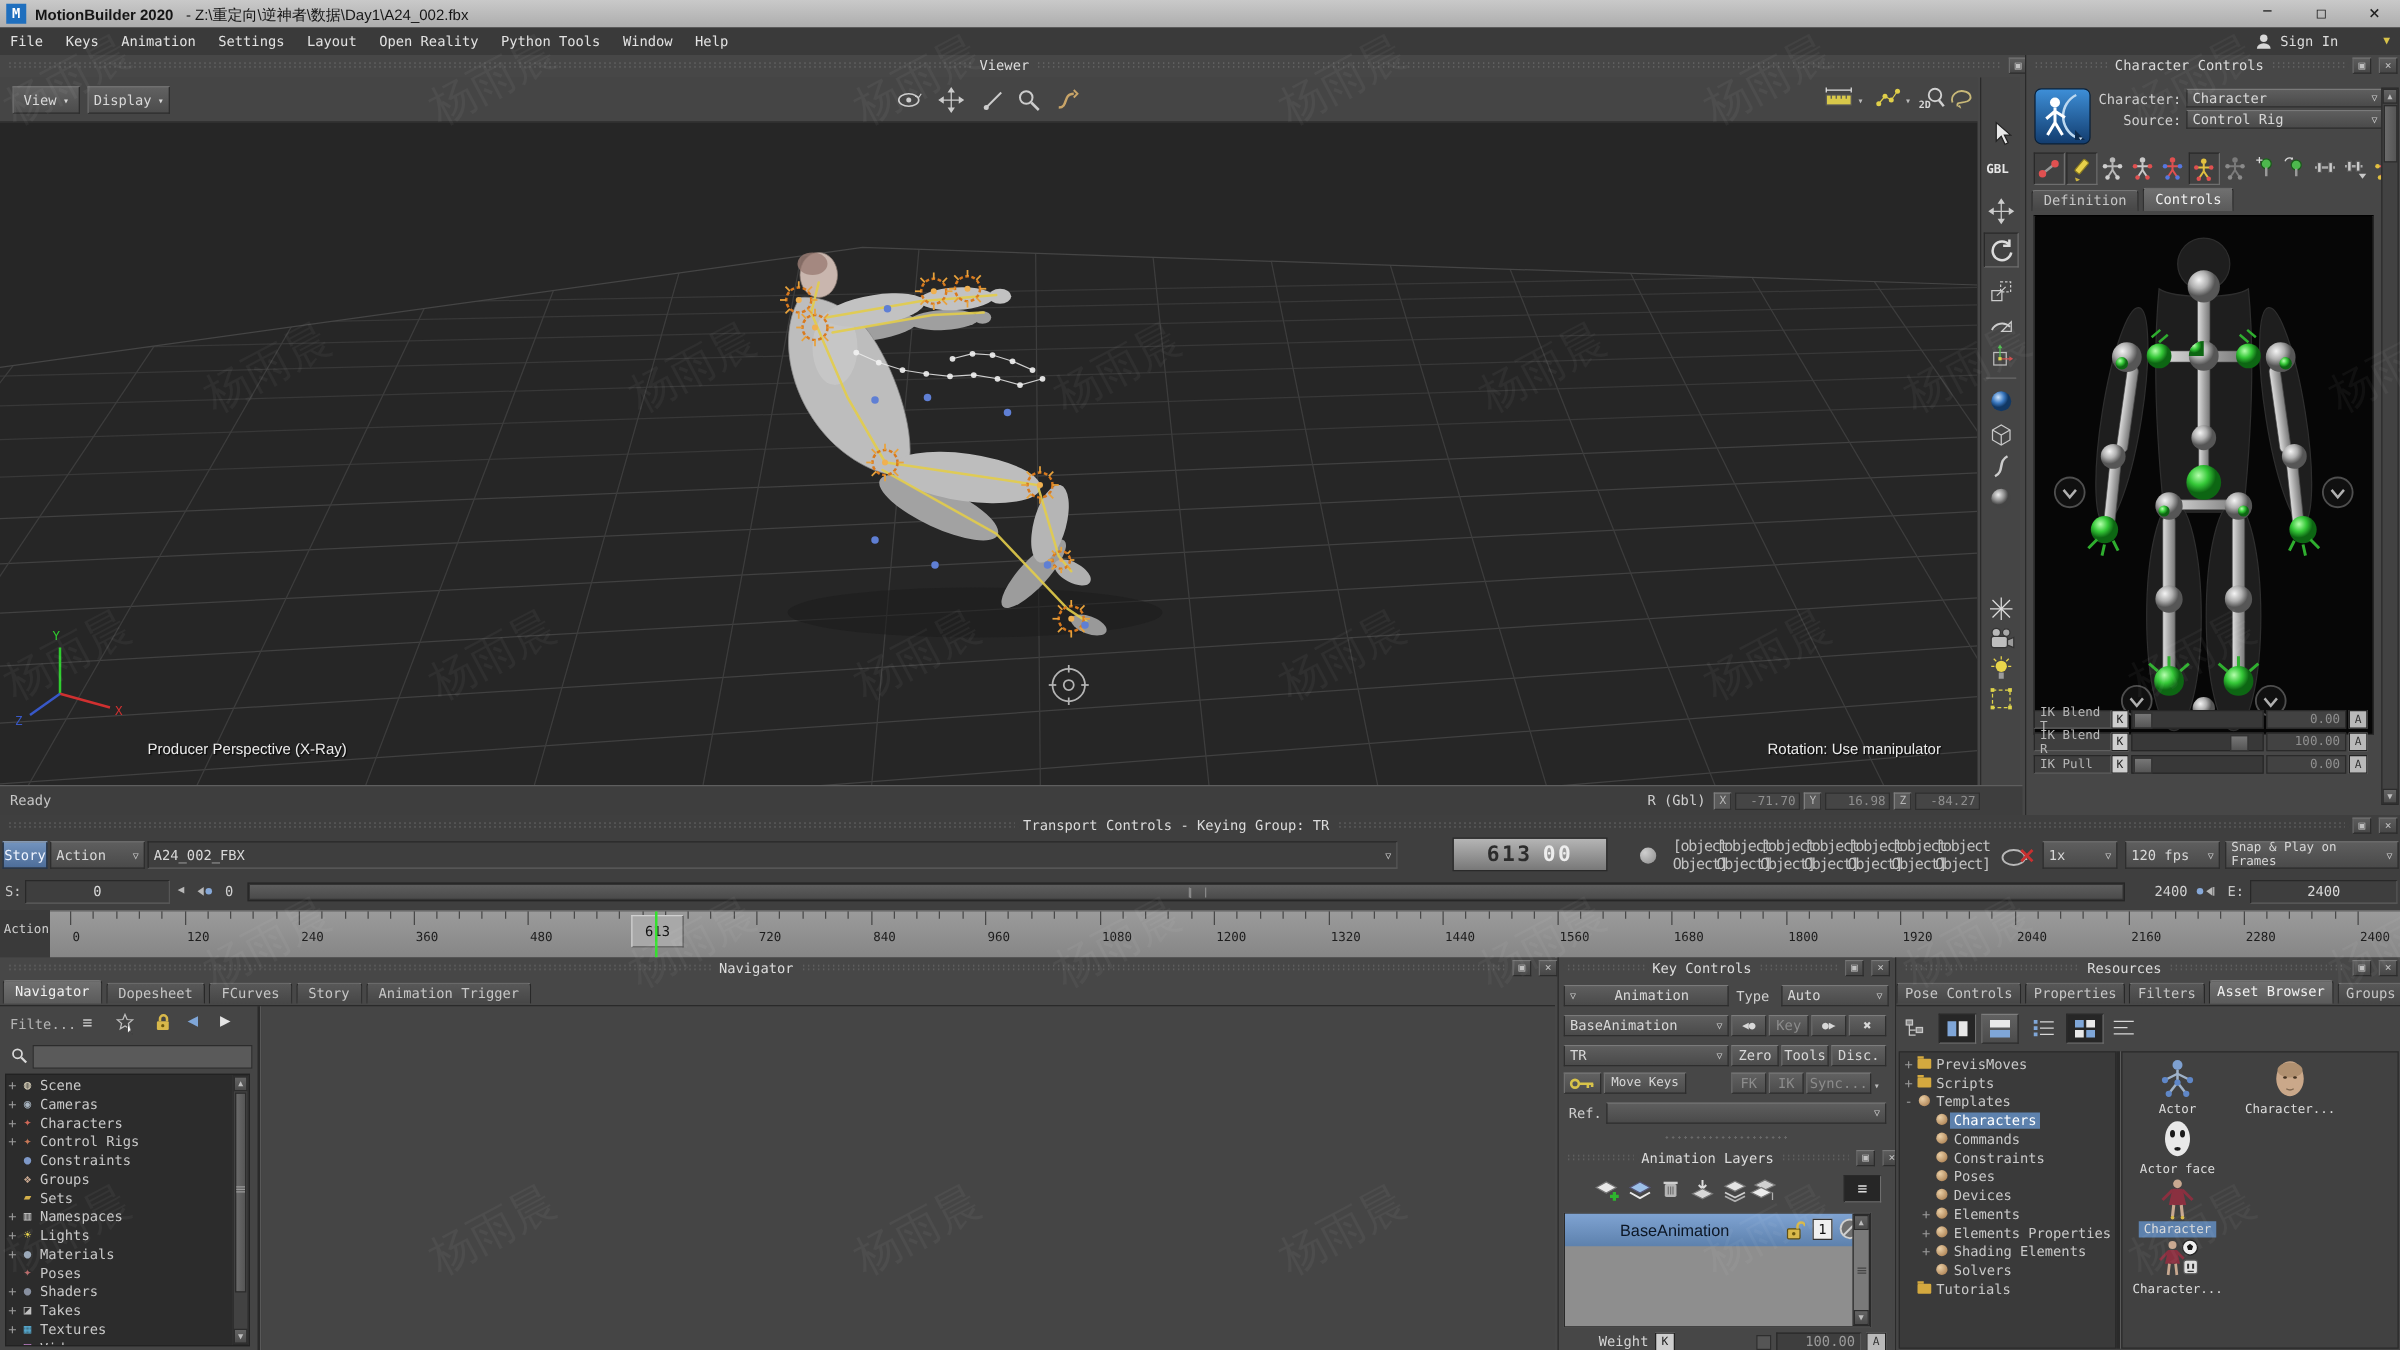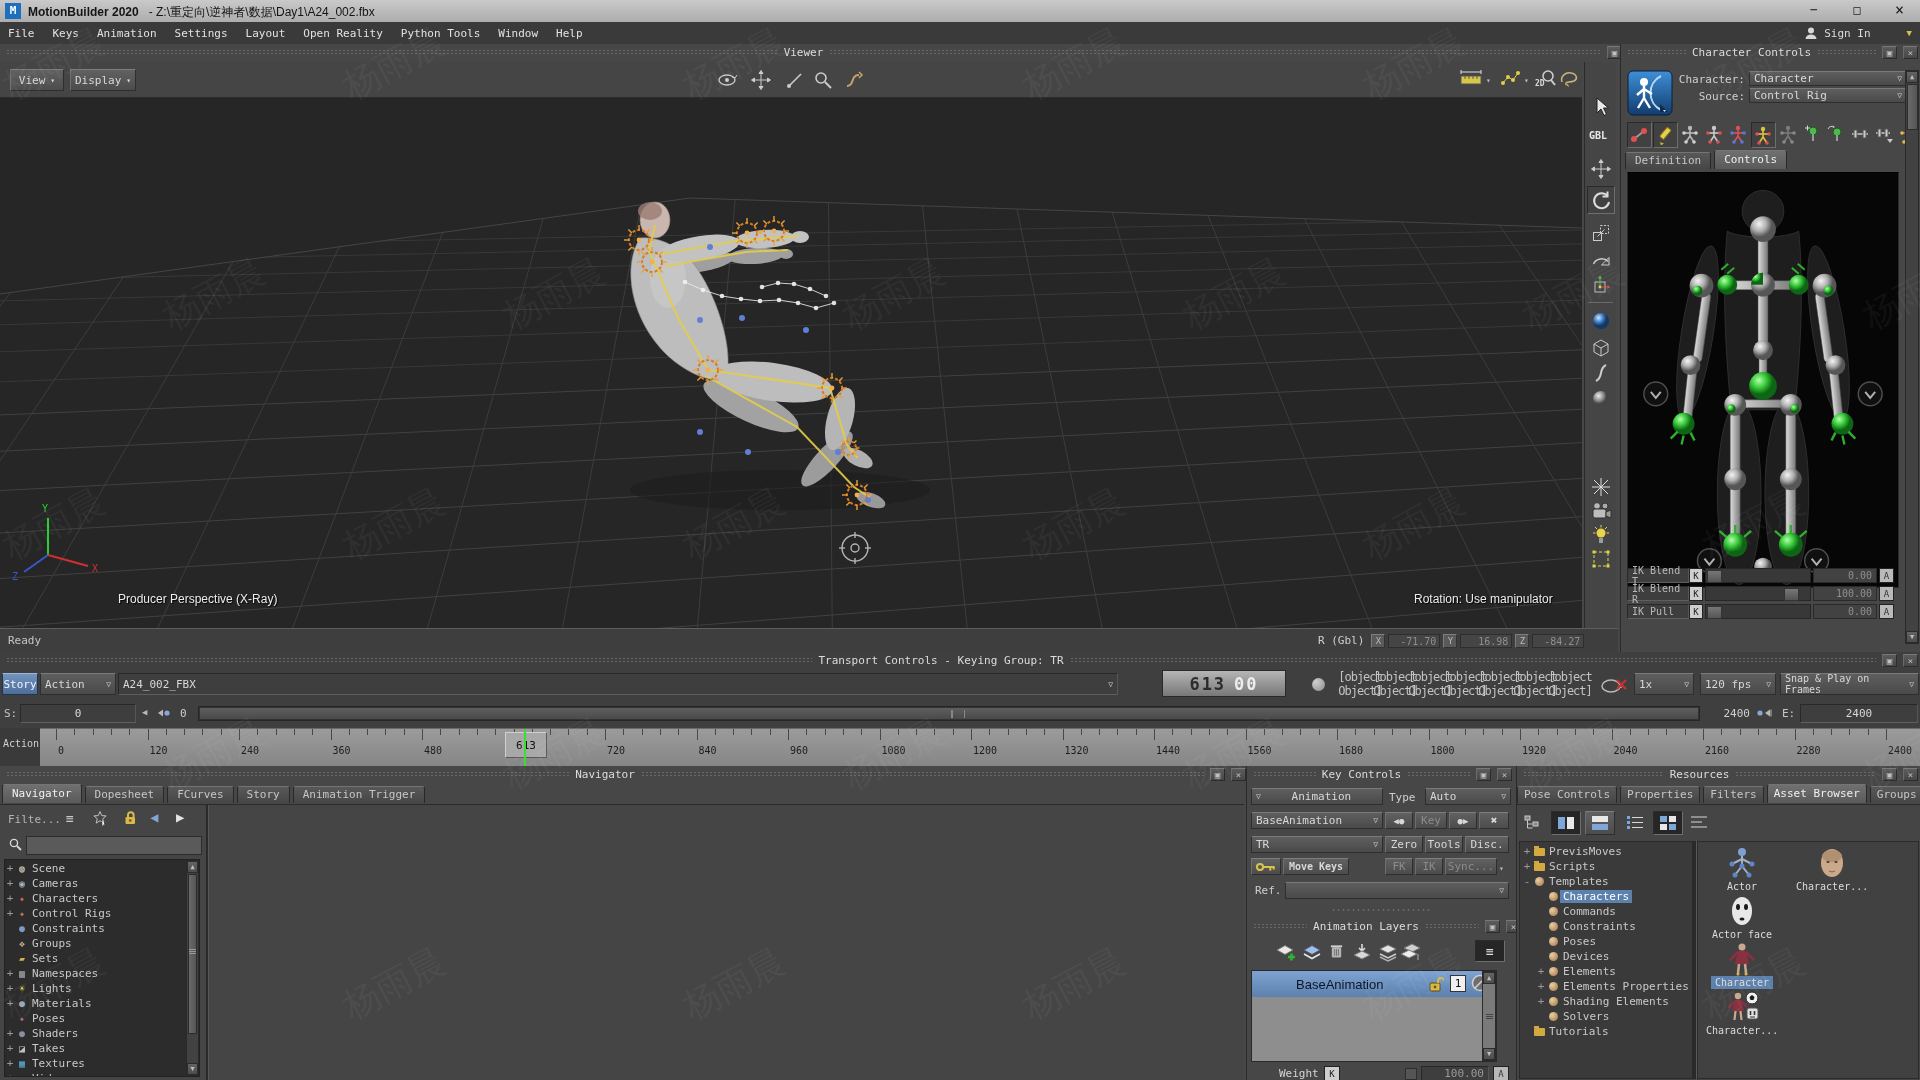--- a/index.html
+++ b/index.html
@@ -1176,21 +1176,21 @@
     <div class="btn p" style="left:218px;top:70px;width:44px;height:17px;">Disc.</div>
     <div class="btn p" style="left:4px;top:92px;width:30px;height:17px;">
         <span style="width:24px;height:12px;display:flex;">
           <svg viewBox="0 0 26 14" width="24" height="12">
             <circle cx="6" cy="7" r="3.6" fill="none" stroke="#d8c34a" stroke-width="2.4"></circle>
             <line x1="10" y1="7" x2="23" y2="7" stroke="#d8c34a" stroke-width="2.4"></line>
             <path d="M18 7 v4 M22 7 v3" stroke="#d8c34a" stroke-width="2.4"></path>
           </svg>
         </span>
       </div>
-    <div class="btn p" style="left:36px;top:92px;width:66px;height:17px;font-size:10px;font-weight:bold;">Move Keys</div>
+    <div class="btn p" style="left:36px;top:92px;width:66px;height:17px;font-size:10px;">Move Keys</div>
     <div class="btn dim p" style="left:138px;top:92px;width:28px;height:17px;">FK</div>
     <div class="btn dim p" style="left:168px;top:92px;width:28px;height:17px;">IK</div>
     <div class="btn dim p" style="left:198px;top:92px;width:52px;height:17px;">Sync...</div>
     <span class="p" style="left:252px;top:98px;font-size:8px;color:#bbb;">▾</span>
     <span class="p" style="left:8px;top:118px;color:#cfcfcf;">Ref.</span>
     <div class="drop p" style="left:38px;top:116px;width:224px;height:17px;">
         <span></span>
         <span class="caret">▽</span>
       </div>
     <div class="p" style="left:84px;top:142px;width:100px;height:4px;background-image:radial-gradient(#6a6a6a 30%,transparent 34%);background-size:5px 4px;"></div>

